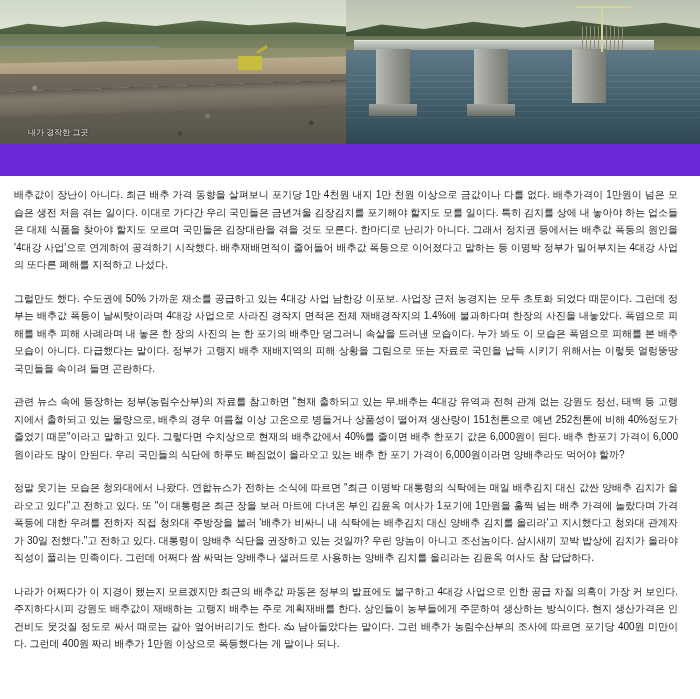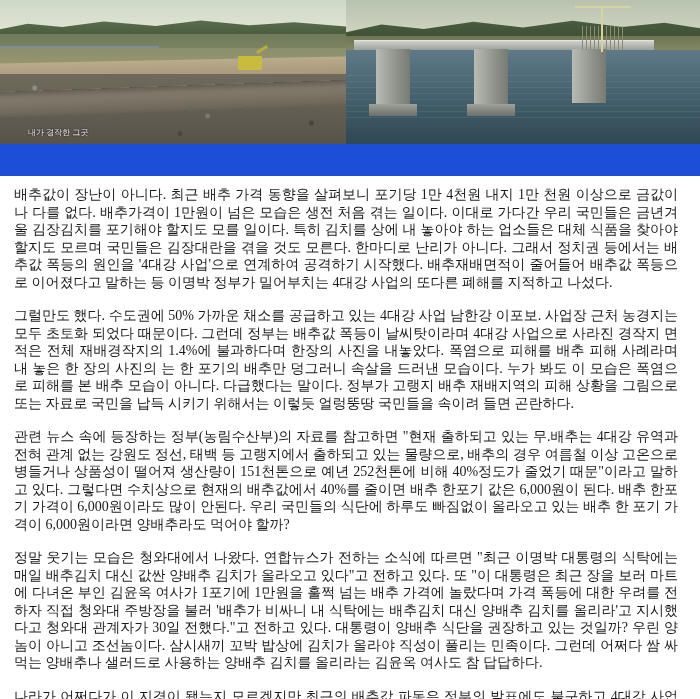--- a/index.html
+++ b/index.html
@@ -23,21 +23,21 @@
     font-weight: bold;
     color: #000000;
     padding: 4px 0 6px 0;
     letter-spacing: 0px;
     font-family: "Liberation Sans", sans-serif;
   }
   .photo-strip {
     display: flex;
     width: 700px;
     height: 176px;
-    background: #1d4ed8;
+    background: #6d28d9;
     text-align: right;
   }
   .photo {
     position: relative;
     overflow: hidden;
   }
   .photo.left { width: 346px; height: 144px; }
   .photo.right { width: 354px; height: 144px; }
 
   
@@ -159,25 +159,25 @@
   }
 
   
   .body {
     padding: 10px 14px 0 14px;
     box-sizing: border-box;
     width: 700px;
   }
   .body p {
     margin: 0 8px 16px 0;
-    font-size: 14px;
+    font-size: 10px;
     line-height: 17.5px;
     color: #1a1a1a;
     text-align: justify;
-    font-family: Liberation Serif, serif;
+    font-family: Liberation Sans, sans-serif;
     word-break: break-all;
   }
 </style>
 </head>
 <body>
 
 <div class="page">
 
 
   <div class="photo-strip">

